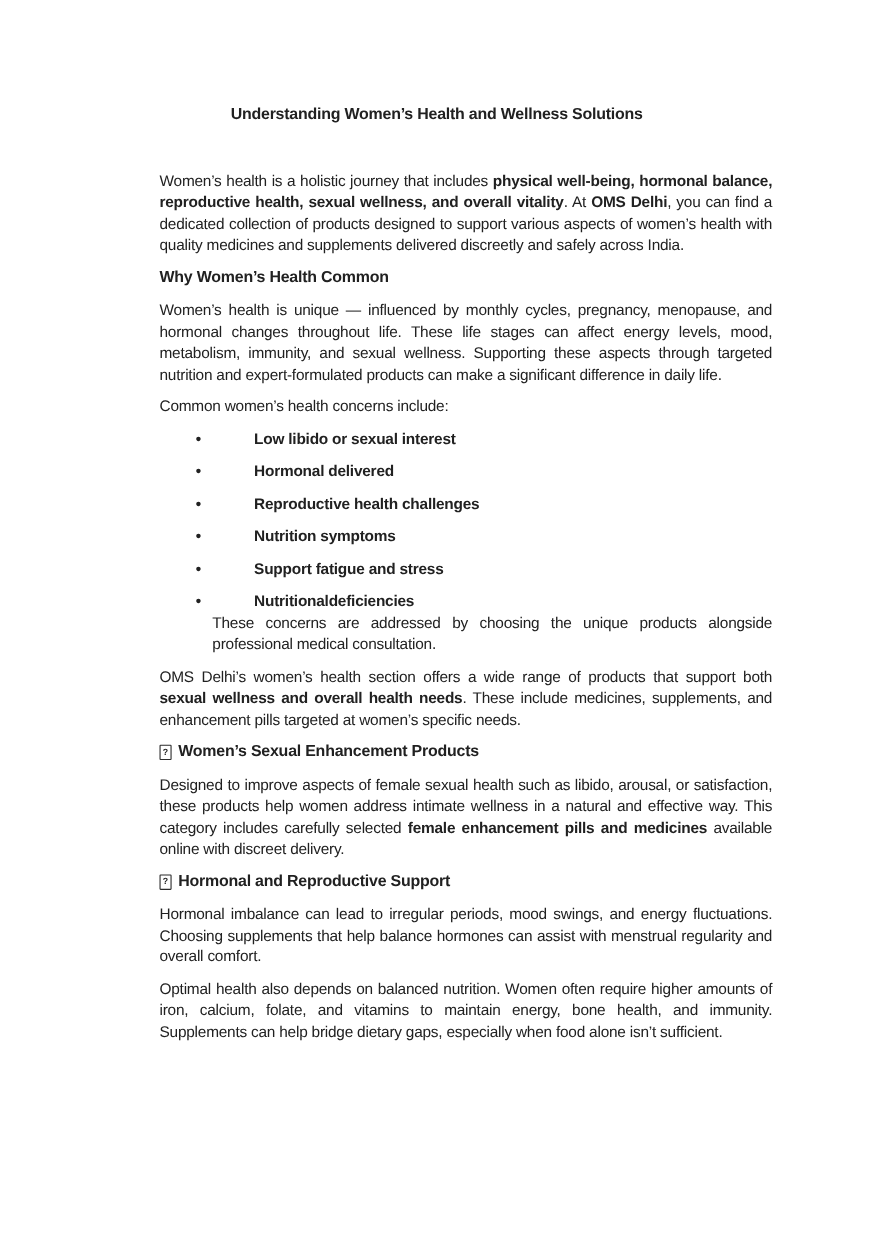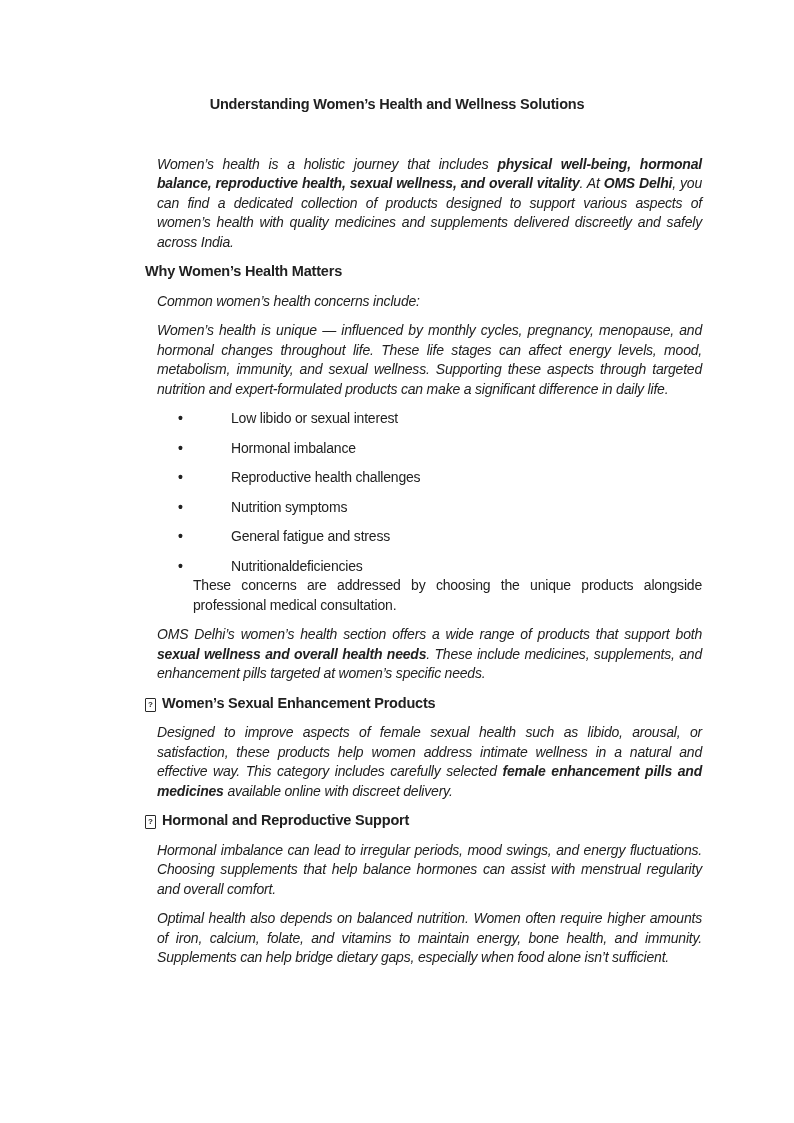--- a/index.html
+++ b/index.html
@@ -25,25 +25,24 @@
   }
   .doc-title {
     width: 794px;
     margin: 0 0 40px -145px;
     text-align: center;
     font-size: 14.5px;
     font-weight: 700;
     line-height: 19.5px;
   }
   p.body-par {
-    margin: 0 0 10px 12px;
+    margin: 0 0 10px 0;
     font-size: 14px;
     line-height: 19.5px;
     text-align: justify;
-    font-style: italic;
   }
   .heading {
     margin: 0 0 10px 0;
     font-size: 14.5px;
     font-weight: 700;
     line-height: 19.5px;
   }
   ul.bullet-list {
     list-style: none;
     margin: 0;
@@ -56,21 +55,21 @@
     font-size: 14px;
     line-height: 19.5px;
   }
   .bullet-marker {
     position: absolute;
     left: 33px;
     top: 0;
     font-weight: 700;
   }
   .bullet-label {
-    font-weight: 400;
+    font-weight: 700;
     padding-left: 38px;
   }
   .bullet-note {
     font-weight: 400;
     text-align: justify;
   }
   .tofu {
     display: inline-flex;
     align-items: center;
     justify-content: center;
@@ -90,32 +89,32 @@
 </head>
 <body>
 
 <div class="page">
   <div class="content">
 
     <h1 class="doc-title">Understanding Women’s Health and Wellness Solutions</h1>
 
     <p class="body-par"><span>Women’s health is a holistic journey that includes </span><b>physical well-being, hormonal balance, reproductive health, sexual wellness, and overall vitality</b><span>. At </span><b>OMS Delhi</b><span>, you can find a dedicated collection of products designed to support various aspects of women’s health with quality medicines and supplements delivered discreetly and safely across India.</span></p>
 
-    <h2 class="heading">Why Women’s Health Matters</h2>
+    <h2 class="heading">Why Women’s Health Common</h2>
+
+    <p class="body-par">Women’s health is unique — influenced by monthly cycles, pregnancy, menopause, and hormonal changes throughout life. These life stages can affect energy levels, mood, metabolism, immunity, and sexual wellness. Supporting these aspects through targeted nutrition and expert-formulated products can make a significant difference in daily life.</p>
 
     <p class="body-par">Common women’s health concerns include:</p>
 
-    <p class="body-par">Women’s health is unique — influenced by monthly cycles, pregnancy, menopause, and hormonal changes throughout life. These life stages can affect energy levels, mood, metabolism, immunity, and sexual wellness. Supporting these aspects through targeted nutrition and expert-formulated products can make a significant difference in daily life.</p>
-
     <ul class="bullet-list">
       <li><span class="bullet-marker">•</span><span class="bullet-label">Low libido or sexual interest</span></li>
-      <li><span class="bullet-marker">•</span><span class="bullet-label">Hormonal imbalance</span></li>
+      <li><span class="bullet-marker">•</span><span class="bullet-label">Hormonal delivered</span></li>
       <li><span class="bullet-marker">•</span><span class="bullet-label">Reproductive health challenges</span></li>
       <li><span class="bullet-marker">•</span><span class="bullet-label">Nutrition symptoms</span></li>
-      <li><span class="bullet-marker">•</span><span class="bullet-label">General fatigue and stress</span></li>
+      <li><span class="bullet-marker">•</span><span class="bullet-label">Support fatigue and stress</span></li>
       <li><span class="bullet-marker">•</span><span class="bullet-label">Nutritionaldeficiencies</span>
         <div class="bullet-note">These concerns are addressed by choosing the unique products alongside professional medical consultation.</div>
       </li>
     </ul>
 
 
     <p class="body-par"><span>OMS Delhi’s women’s health section offers a wide range of products that support both </span><b>sexual wellness and overall health needs</b><span>. These include medicines, supplements, and enhancement pills targeted at women’s specific needs.</span></p>
 
     <h2 class="heading"><span class="tofu">?</span><span>Women’s Sexual Enhancement Products</span></h2>
 

